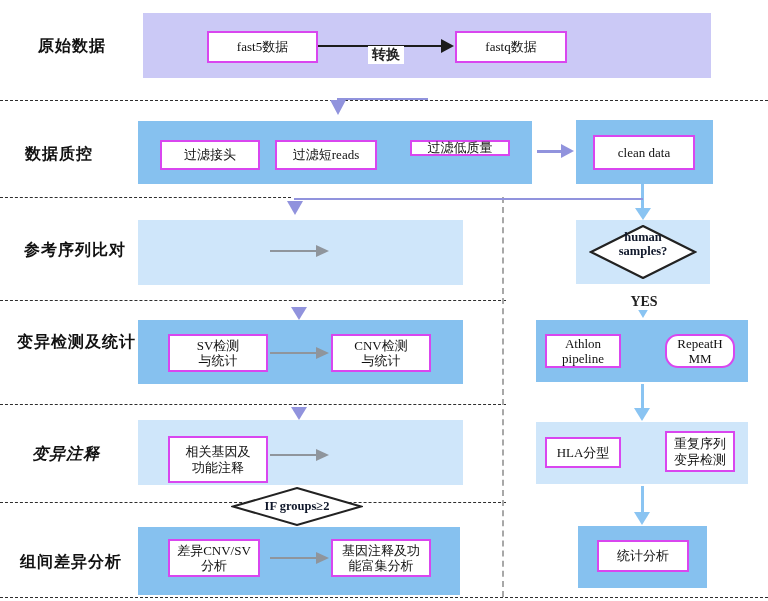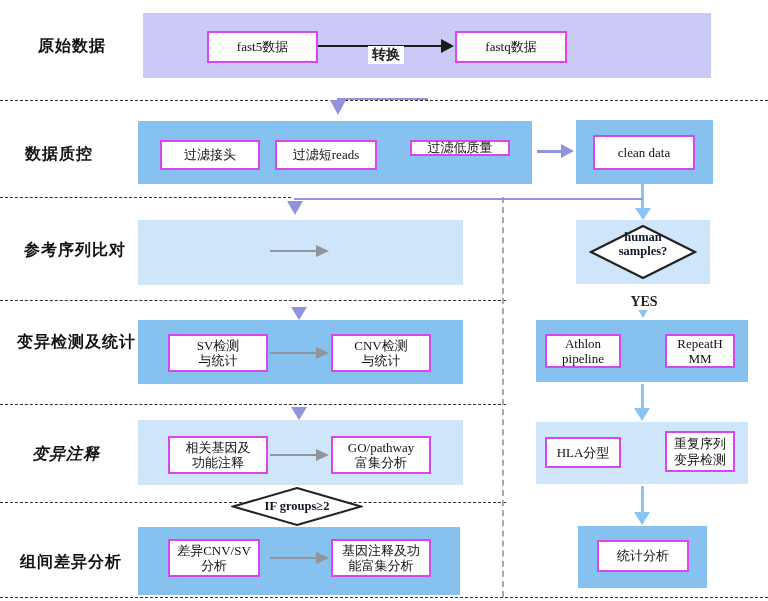--- a/index.html
+++ b/index.html
@@ -118,37 +118,33 @@
     <span>CNV检测</span>
     <span>与统计</span>
   </div>
   <div class="vline" style="left:298px;top:384px;height:25px;background:var(--arrow-purple,#9193dd);"></div>
   <div class="tri" style="left:291px;top:407px;border-left:8px solid transparent;border-right:8px solid transparent;border-top:13px solid var(--arrow-purple,#9193dd);"></div>
 
   <div class="wbox" style="left:545px;top:334px;width:76px;height:34px;">
     <span>Athlon</span>
     <span>pipeline</span>
   </div>
-  <div class="wbox" style="left:665px;top:334px;width:70px;height:34px;">
+  <div class="wbox" style="left:665px;top:334px;width:70px;height:34px;border-radius:13px;">
     <span>RepeatH</span>
     <span>MM</span>
   </div>
   <div class="vline" style="left:641px;top:384px;width:3px;height:26px;background:var(--arrow-blue,#8ac4f2);"></div>
   <div class="tri" style="left:634px;top:408px;border-left:8px solid transparent;border-right:8px solid transparent;border-top:13px solid var(--arrow-blue,#8ac4f2);"></div>
 
-  <div class="wbox" style="left:168px;top:436px;width:100px;height:38px;">
+  <div class="wbox" style="left:168px;top:436px;width:100px;height:47px;">
     <span>相关基因及</span>
     <span>功能注释</span>
   </div>
   <div class="hline" style="left:270px;top:454px;width:48px;height:2px;background:var(--arrow-gray,#8f959c);"></div>
   <div class="tri" style="left:316px;top:449px;border-top:6px solid transparent;border-bottom:6px solid transparent;border-left:13px solid var(--arrow-gray,#8f959c);"></div>
-  <div class="wbox" style="left:331px;top:436px;width:100px;height:38px;">
-    <span>GO/pathway</span>
-    <span>富集分析</span>
-  </div>
 
   <div class="wbox" style="left:545px;top:437px;width:76px;height:31px;align-items:center;">
     <span>HLA分型</span>
   </div>
   <div class="wbox" style="left:665px;top:431px;width:70px;height:41px;">
     <span>重复序列</span>
     <span>变异检测</span>
   </div>
   <div class="vline" style="left:641px;top:486px;width:3px;height:28px;background:var(--arrow-blue,#8ac4f2);"></div>
   <div class="tri" style="left:634px;top:512px;border-left:8px solid transparent;border-right:8px solid transparent;border-top:13px solid var(--arrow-blue,#8ac4f2);"></div>

